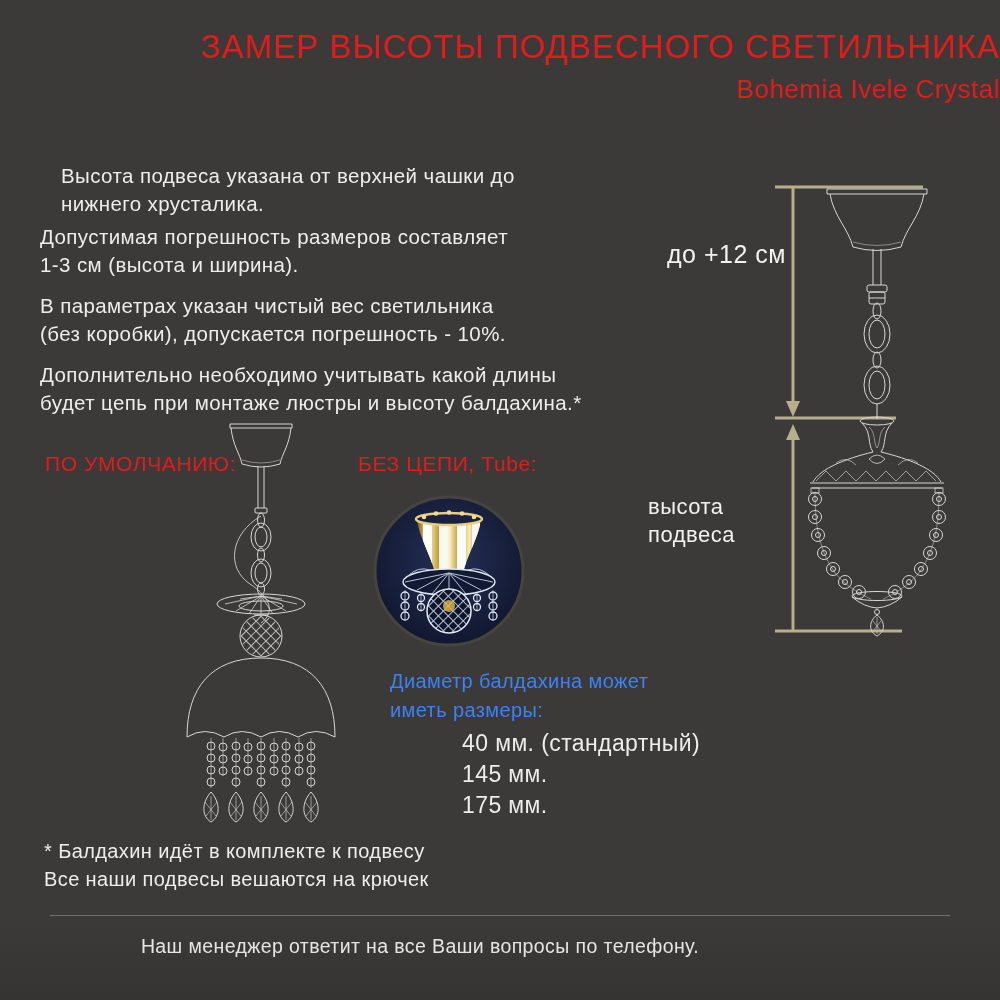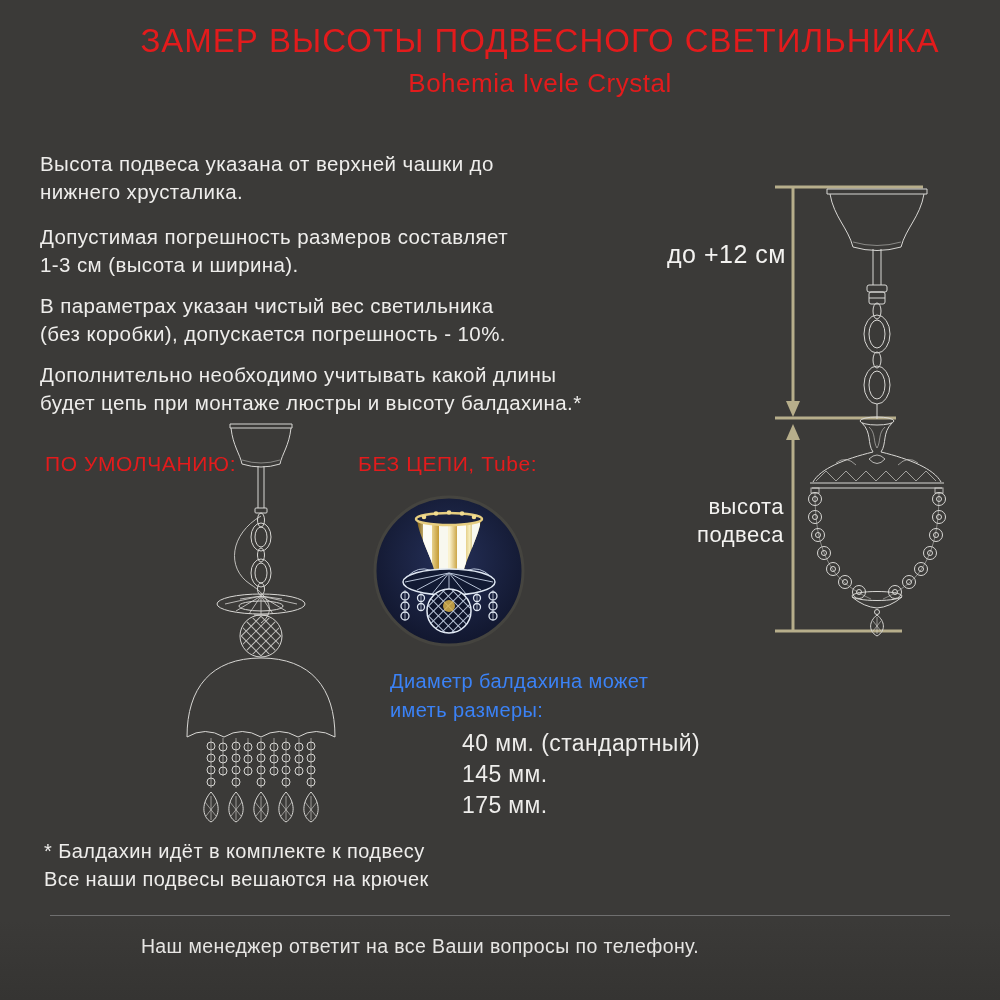--- a/index.html
+++ b/index.html
@@ -6,51 +6,51 @@
   body{
     width:1000px;height:1000px;
     background:linear-gradient(#3b3a38 0%, #3b3a38 92%, #353432 100%);
     font-family:"Liberation Sans", sans-serif;
     overflow:hidden;
   }
   .stage{position:relative;width:1000px;height:1000px;}
   .preline{white-space:pre-line;}
   .abs{position:absolute;}
 
-  .title-wrap{left:80px;top:22px;width:920px;text-align:center;}
+  .title-wrap{left:80px;top:28px;width:920px;text-align:right;}
   .title{
     color:#e31b1c;font-size:33px;letter-spacing:1px;font-weight:400;
     line-height:38px;
   }
   .subtitle{
     color:#e31b1c;font-size:26px;letter-spacing:0.5px;font-weight:400;
     line-height:30px;margin-top:8px;
   }
 
   .para{
     left:40px;color:#eeedeb;font-size:20.5px;line-height:27.5px;
     letter-spacing:0.4px;font-weight:400;
   }
-  .p1{top:150px;}
+  .p1{top:162px;margin-left:21px;}
   .p2{top:223px;}
   .p3{top:292px;}
   .p4{top:361px;}
 
   .red-label{
     color:#e31b1c;font-size:21px;letter-spacing:0.6px;font-weight:500;
   }
   .lbl-default{left:45px;top:452px;}
   .lbl-tube{left:358px;top:452px;}
 
   .allowance{
     left:664px;top:240px;width:122px;text-align:right;
     color:#f3f2f0;font-size:25px;letter-spacing:0.5px;font-weight:500;
   }
   .height-label{
-    left:648px;top:493px;width:136px;text-align:right;
+    left:648px;top:493px;width:136px;text-align:left;
     color:#f3f2f0;font-size:22px;line-height:28px;letter-spacing:0.5px;font-weight:500;
   }
 
   .diam-intro{
     left:390px;top:667px;color:#3b82f6;font-size:20px;line-height:28.5px;
     letter-spacing:0.4px;
   }
   .diam-sizes{
     left:462px;top:728px;color:#eeedeb;font-size:23px;line-height:31px;
     letter-spacing:0.4px;

